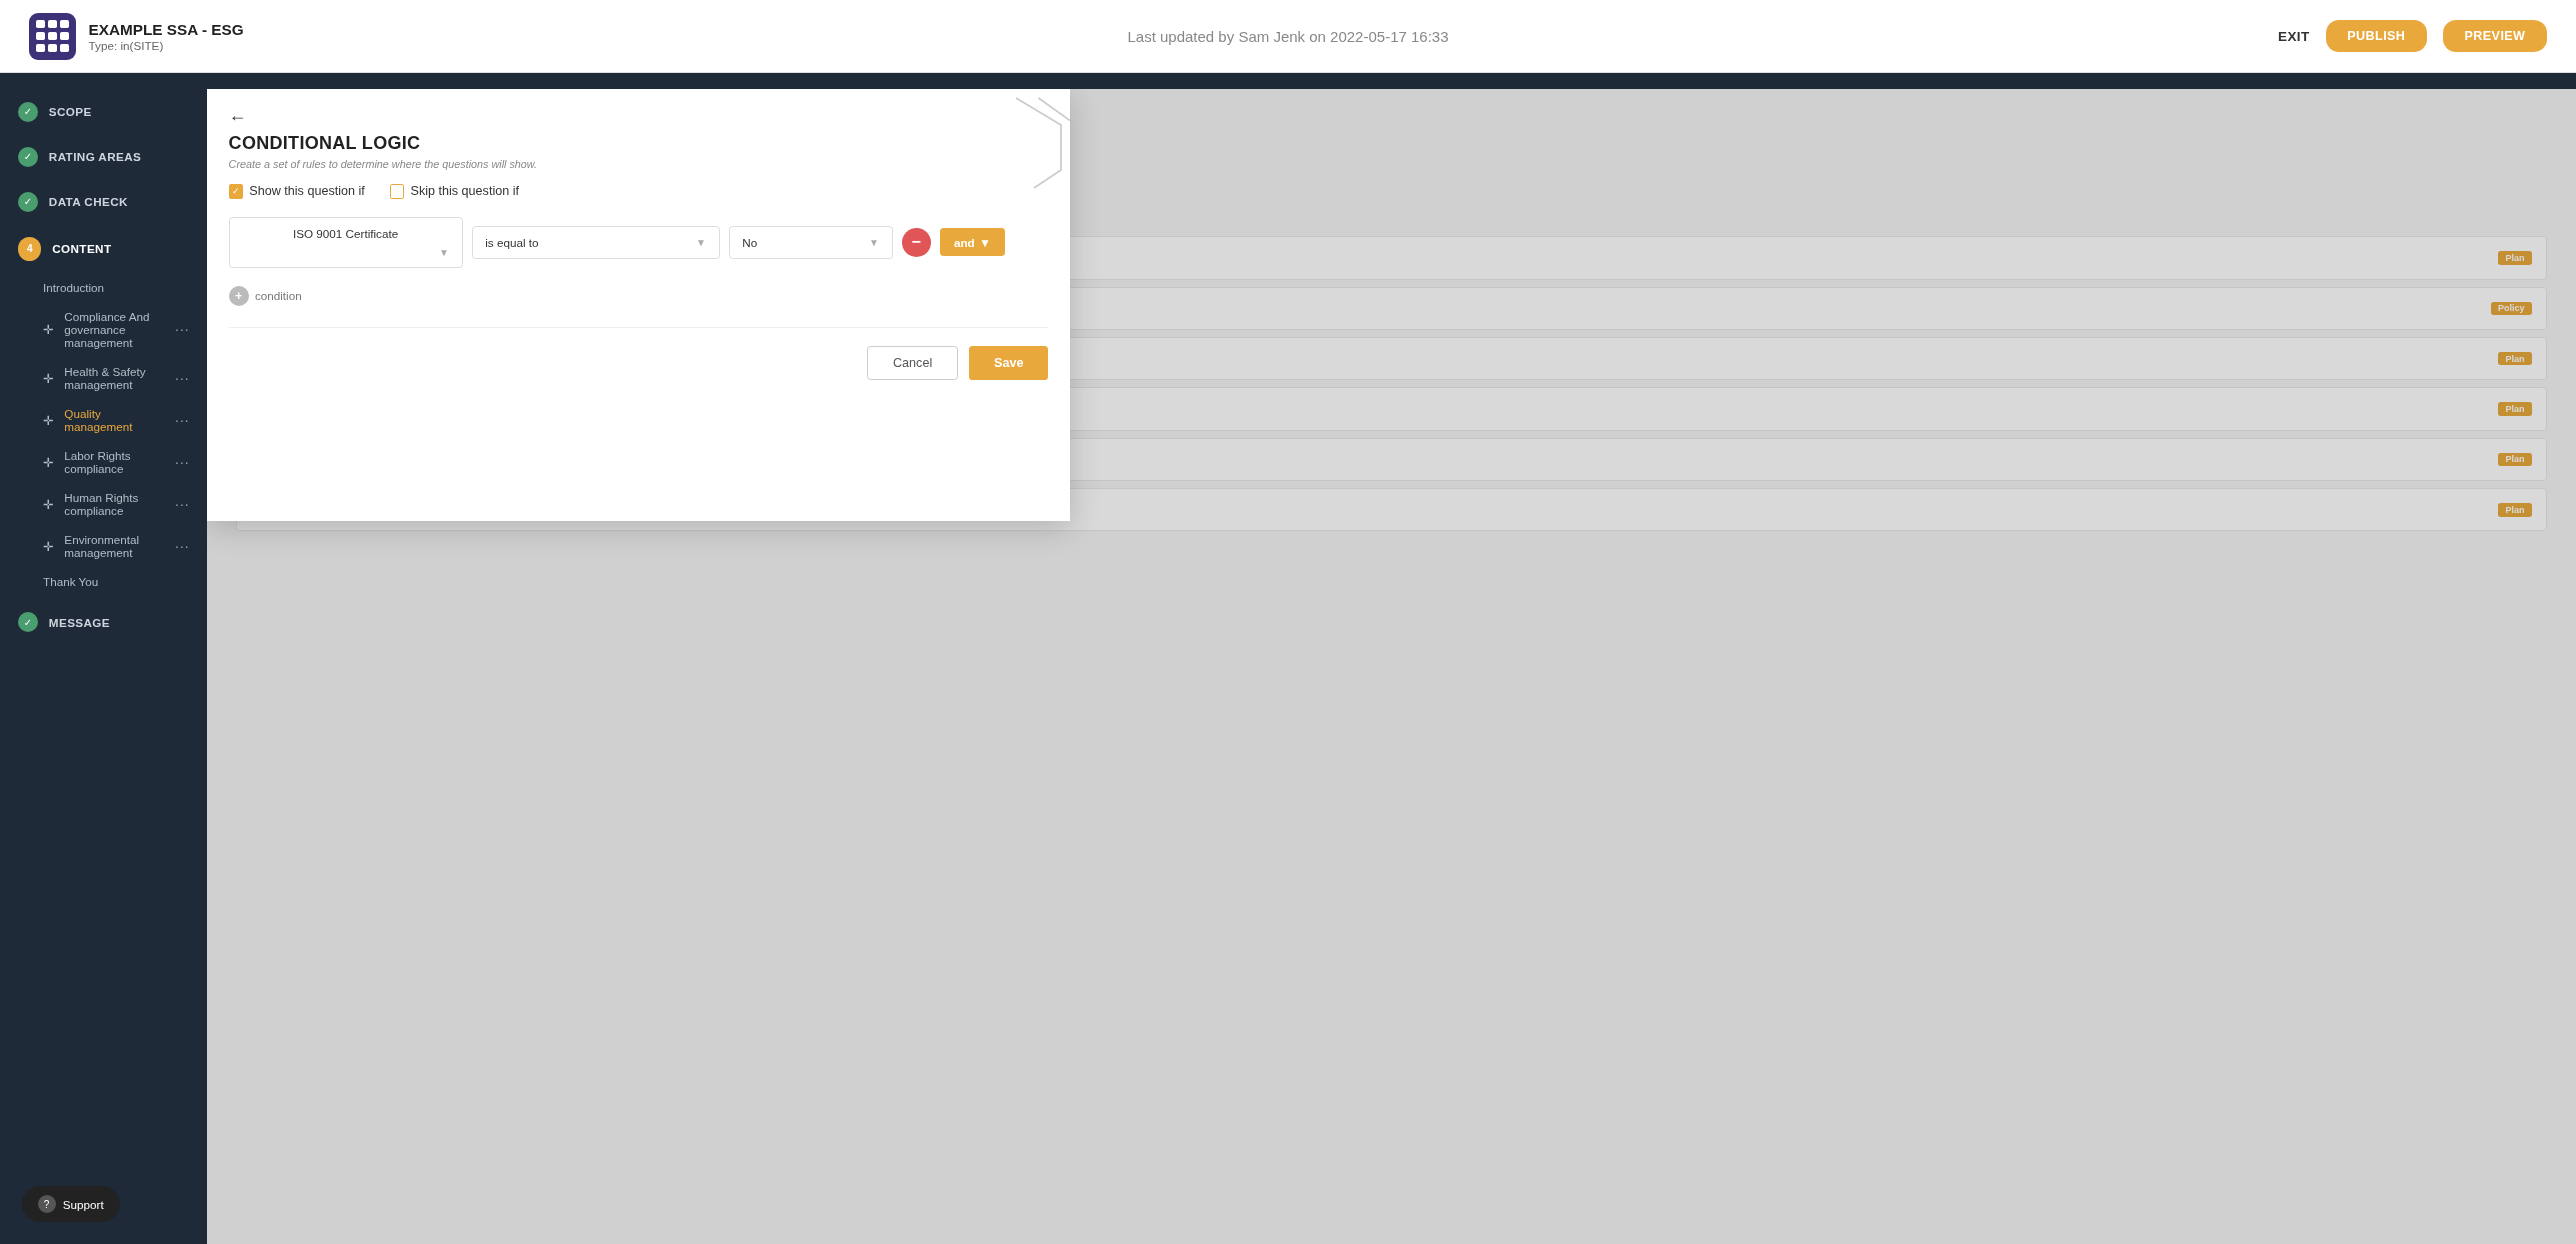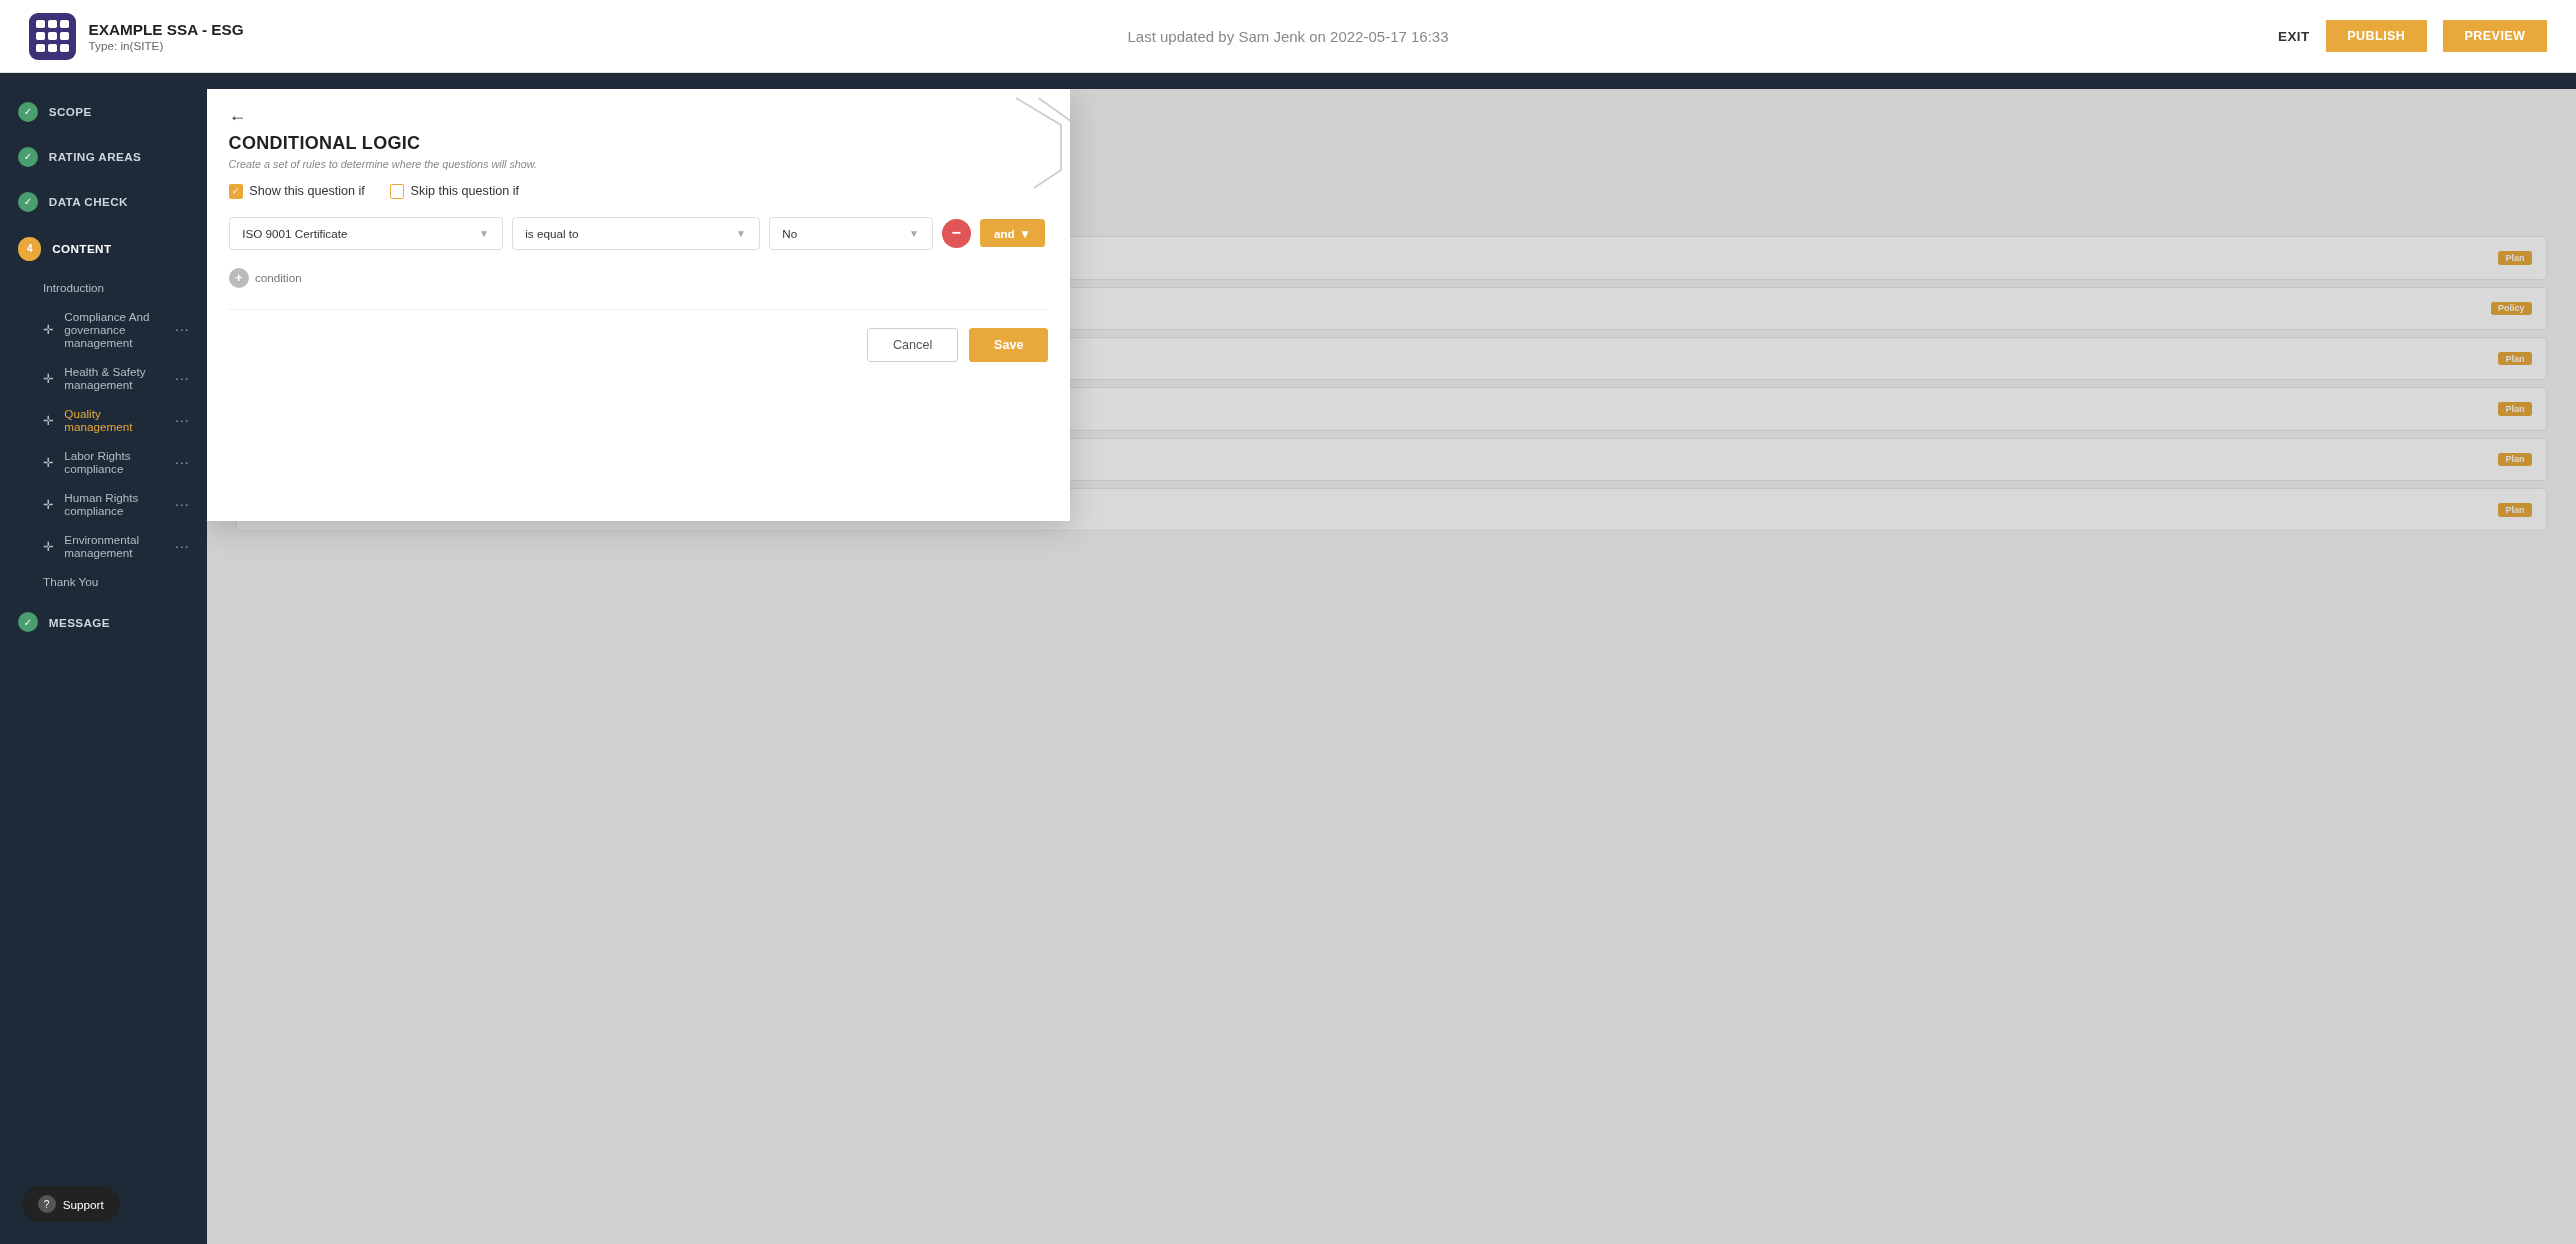--- a/index.html
+++ b/index.html
@@ -64,21 +64,21 @@
       font-size: 13.5px;
       font-weight: 600;
       color: #333;
       cursor: pointer;
       letter-spacing: 0.4px;
     }
     .btn-publish, .btn-preview {
       background: #e8a83c;
       color: #fff;
       border: none;
-      border-radius: 1px;
+      border-radius: 13px;
       padding: 9px 21.6px;
       font-size: 12.6px;
       font-weight: 700;
       cursor: pointer;
       letter-spacing: 0.4px;
     }
 
     
     .nav-bar {
       background: #1e2a38;
@@ -312,21 +312,21 @@
       border-radius: 3.6px;
       padding: 9px 12.6px;
       font-size: 11.7px;
       color: #333;
       background: #fff;
       cursor: pointer;
       display: flex;
       align-items: center;
       gap: 7.2px;
     }
-    .cond-select.wide { width: 274px; }
+    .cond-select.wide { width: 234px; flex-direction: column; }
     .cond-select.mid { width: 248px; }
     .cond-select.short { width: 164px; }
     .caret { color: #aaa; font-size: 10px; margin-left: auto; }
     .minus-btn {
       width: 29px;
       height: 29px;
       border-radius: 50%;
       background: #e05555;
       color: #fff;
       border: none;

